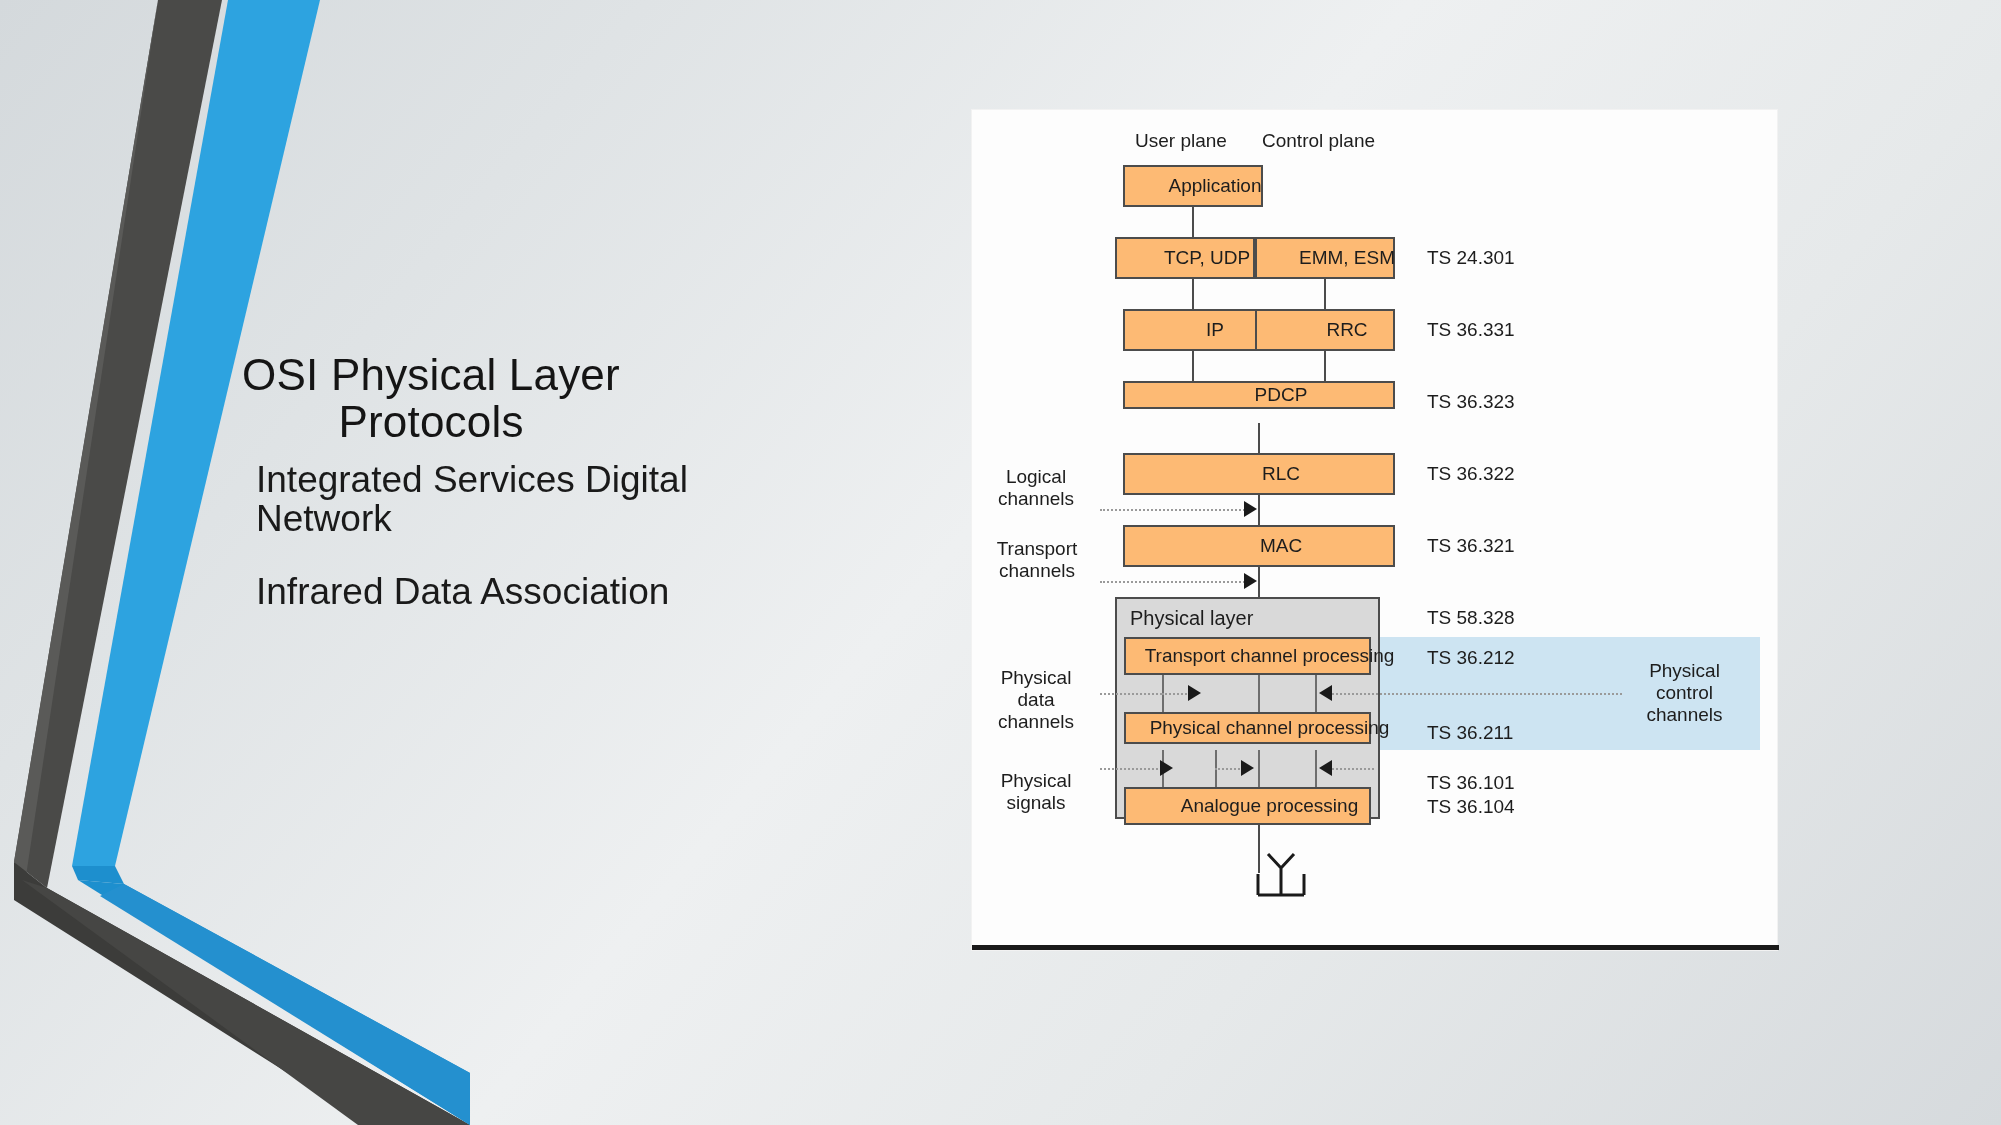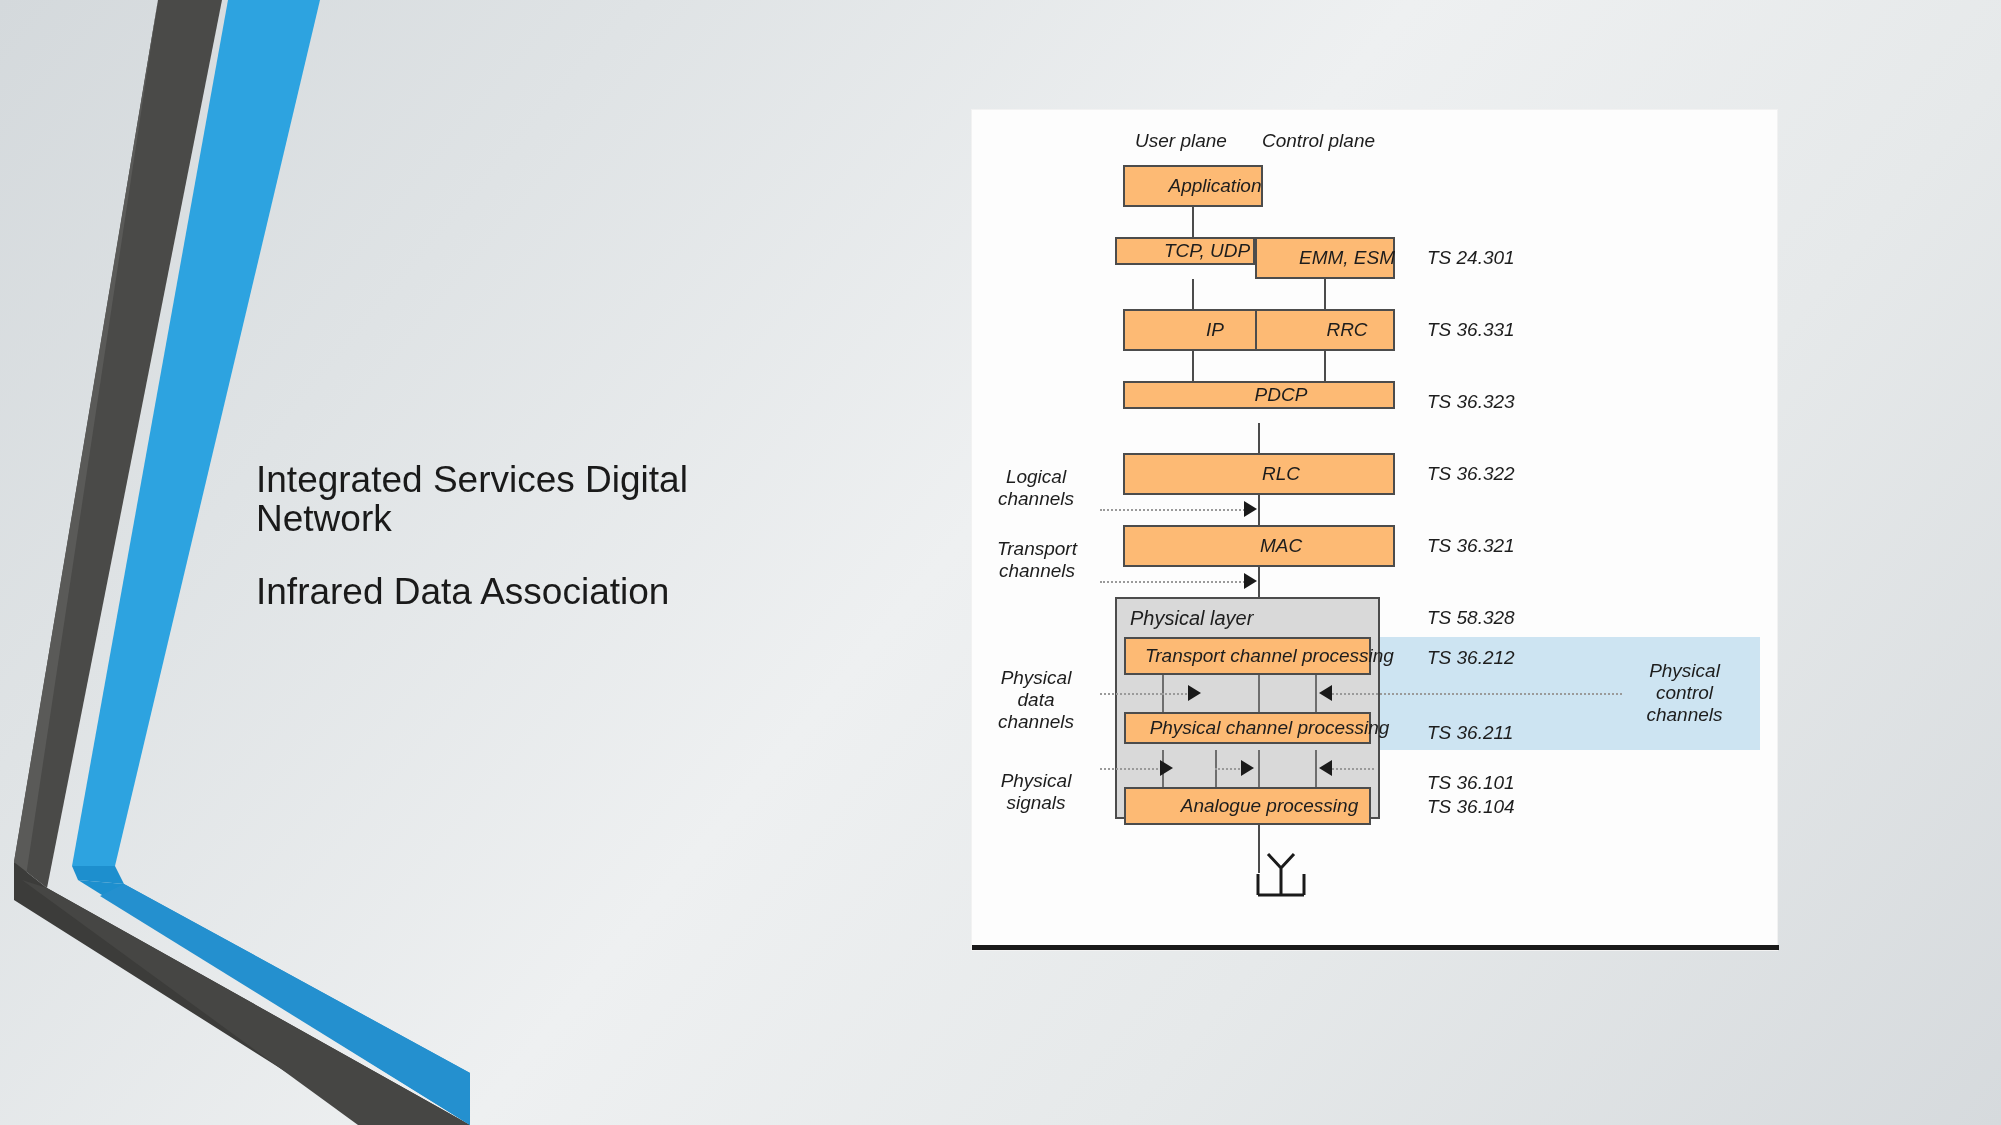--- a/index.html
+++ b/index.html
@@ -54,21 +54,21 @@
   
   #figure {
     position: absolute;
     left: 972px;
     top: 110px;
     width: 805px;
     height: 840px;
     background: #fdfdfd;
     box-shadow: 0 0 0 1px #f2f2f2;
   }
-  #figure-inner { position: absolute; inset: 0; font-style: italic; }
+  #figure-inner { position: absolute; inset: 0; }
   #fig-baseline {
     position: absolute;
     left: 0; right: -2px; bottom: 0;
     height: 5px;
     background: #1a1a1a;
   }
 
   
   .dbox {
     position: absolute;
@@ -155,39 +155,40 @@
     <polygon points="47,888 470,1125 358,1125 22,880" fill="#464644"></polygon>
 
     <polygon points="228,0 320,0 115,866 72,866" fill="#2da3e0"></polygon>
 
     <polygon points="72,866 115,866 124,884 78,880" fill="#1d8fce"></polygon>
 
     <polygon points="78,880 124,884 470,1073 470,1125 470,1125" fill="#1d8fce"></polygon>
     <polygon points="124,884 470,1073 470,1125 100,896" fill="#2490cf"></polygon>
   </svg>
 
+  <div id="title-block">OSI Physical Layer Protocols</div>
 
   <div id="body-block">
     <p class="para">Integrated Services Digital Network</p>
     <p class="para">Infrared Data Association</p>
   </div>
 
   <div id="figure">
     <div id="figure-inner">
 
       <div class="bluehl" style="left: 268px; top: 527px; width: 520px; height: 113px; z-index: 0;"></div>
       <div class="bluehl dark" style="left: 268px; top: 565px; width: 75px; height: 37px; opacity: 1; z-index: 0;"></div>
 
       <div class="plabel" style="left: 163px; top: 20px; z-index: 2; position: absolute;">User plane</div>
       <div class="plabel" style="left: 290px; top: 20px; z-index: 2; position: absolute;">Control plane</div>
 
       <div class="dbox" style="left: 151px; top: 55px; width: 140px; height: 42px; z-index: 2; position: absolute;">Application</div>
       <div class="vline" style="left: 220px; top: 97px; height: 30px; z-index: 2; position: absolute;"></div>
 
-      <div class="dbox" style="left: 143px; top: 127px; width: 140px; height: 28px; z-index: 2; position: absolute;">TCP, UDP</div>
+      <div class="dbox" style="left: 143px; top: 127px; width: 140px; height: 42px; z-index: 2; position: absolute;">TCP, UDP</div>
       <div class="vline" style="left: 220px; top: 169px; height: 30px; z-index: 2; position: absolute;"></div>
 
       <div class="dbox" style="left: 151px; top: 199px; width: 140px; height: 42px; z-index: 2; position: absolute;">IP</div>
       <div class="vline" style="left: 220px; top: 241px; height: 30px; z-index: 2; position: absolute;"></div>
 
       <div class="dbox" style="left: 283px; top: 127px; width: 140px; height: 42px; z-index: 2; position: absolute;">EMM, ESM</div>
       <div class="vline" style="left: 352px; top: 169px; height: 30px; z-index: 2; position: absolute;"></div>
 
       <div class="dbox" style="left: 283px; top: 199px; width: 140px; height: 42px; z-index: 2; position: absolute;">RRC</div>
       <div class="vline" style="left: 352px; top: 241px; height: 30px; z-index: 2; position: absolute;"></div>

